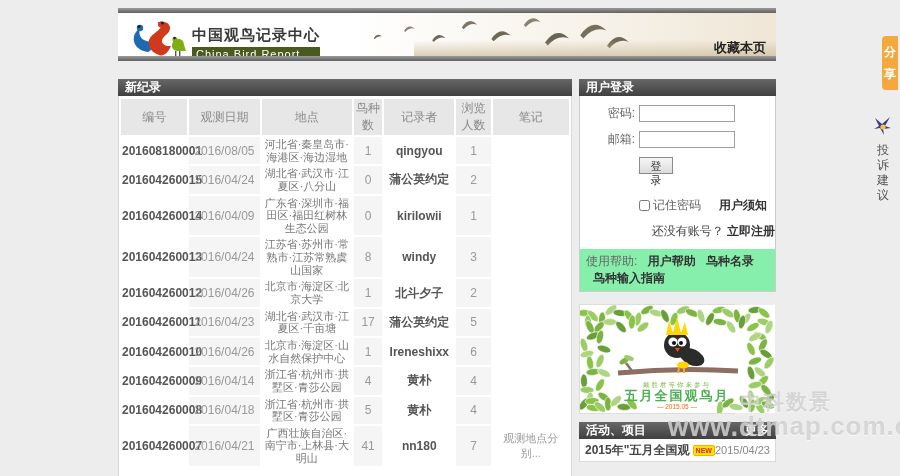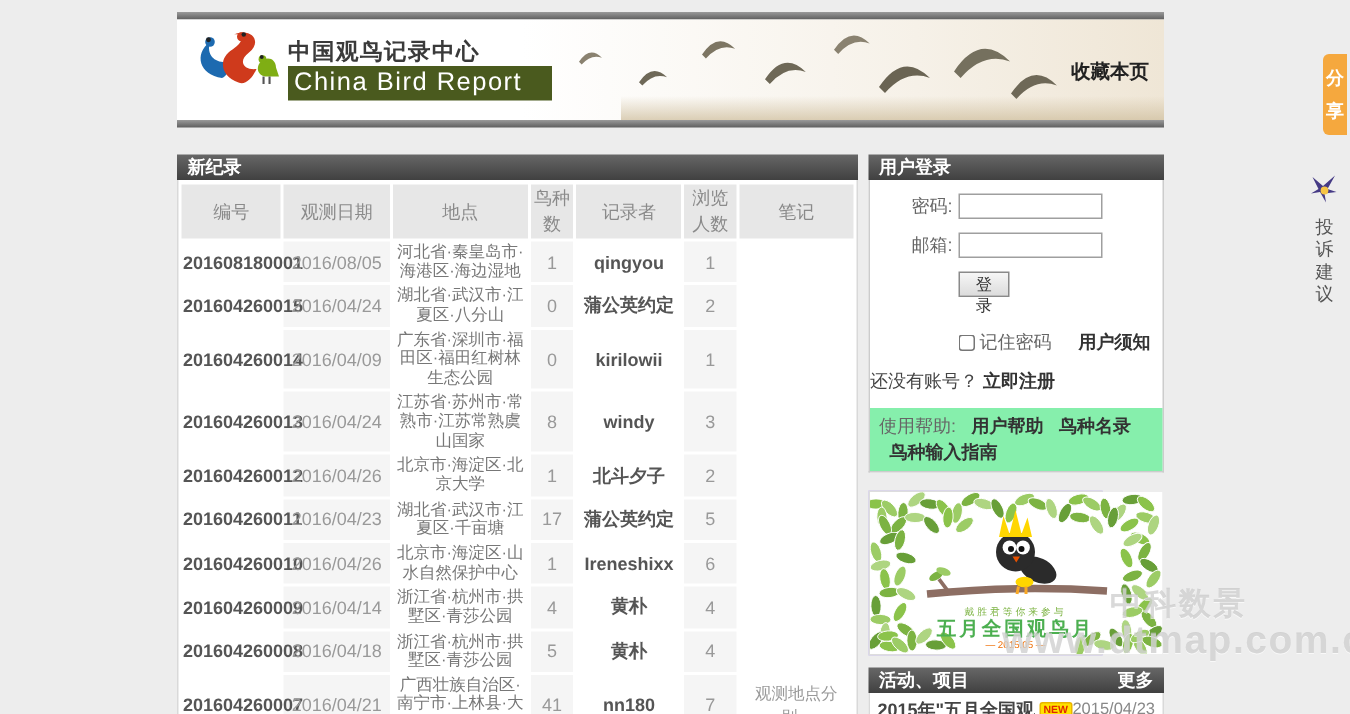--- a/index.html
+++ b/index.html
@@ -2,27 +2,27 @@
 <html><head>
 <meta charset="utf-8">
 <style>
   html,body{margin:0;padding:0;}
   body{background:#e9e9e9;font-family:"Liberation Sans","DejaVu Sans",sans-serif;}
   .page{position:relative;width:900px;height:476px;overflow:hidden;background:#ededed;}
   .content{position:absolute;left:118px;top:0;width:658px;}
 
   
   .bar-strip{height:5px;background:linear-gradient(#9a9a9a,#5f5f5f);}
-  .banner{position:relative;height:67px;background:linear-gradient(to right,#ffffff 35%,#f6f1e8 75%,#efe6d6);overflow:hidden;}
+  .banner{position:relative;height:43px;background:linear-gradient(to right,#ffffff 35%,#f6f1e8 75%,#efe6d6);overflow:hidden;}
   .banner:after{content:"";position:absolute;right:0;bottom:0;width:55%;height:16px;
     background:linear-gradient(to top,rgba(208,192,160,.75),rgba(208,192,160,0));}
   .logo{position:absolute;left:10px;top:7px;display:flex;align-items:flex-start;z-index:2;}
   .logo-text{margin-left:6px;}
   .logo-title{font-size:15px;font-weight:bold;color:#3a3a3a;letter-spacing:1px;line-height:18px;margin-top:6px;}
-  .logo-sub{display:inline-block;background:#4a5a1e;color:#fff;font-size:17px;padding:1px 20px 2px 4px;letter-spacing:1px;}
+  .logo-sub{display:inline-block;background:#4a5a1e;color:#fff;font-size:11px;padding:1px 20px 2px 4px;letter-spacing:1px;}
   .bookmark{position:absolute;right:10px;top:26px;font-size:13px;font-weight:bold;color:#222;cursor:pointer;z-index:3;}
   .flock{position:absolute;left:0;top:0;width:100%;height:100%;}
 
   
   .panel-header{height:17px;line-height:17px;background:linear-gradient(#676767,#404040);
     color:#fff;font-size:12px;font-weight:bold;padding:0 7px;display:flex;}
   .panel-header .more{margin-left:auto;color:#fff;cursor:pointer;font-weight:bold;}
   .main{display:flex;gap:7px;margin-top:18px;}
   .col-left{width:454px;}
   .col-right{width:197px;}
@@ -42,21 +42,21 @@
   
   .login-body{background:#fff;border:1px solid #ccc;border-top:none;padding-top:9px;font-size:12px;color:#666;}
   .form-row{display:flex;align-items:center;margin:0 0 9px 0;}
   .form-row label{width:55px;text-align:right;margin-right:4px;}
   .form-row input[type=text],.form-row input[type=password]{width:90px;height:15px;border:1px solid #9f9f9f;padding:0 2px;font-size:11px;}
   .login-btn{margin-left:59px;width:34px;height:17px;background:linear-gradient(#f6f6f6,#dcdcdc);
     border:1px solid #8a8a8a;font-size:11px;color:#333;line-height:14px;cursor:pointer;font-family:inherit;}
   .remember-row{display:flex;align-items:center;margin:10px 0 0 59px;}
   .remember-row input{width:11px;height:11px;margin:0 3px 0 0;}
   .notice-link{font-weight:bold;color:#333;margin-left:18px;cursor:pointer;}
-  .register-row{text-align:left;margin-top:9px;color:#444;}
+  .register-row{text-align:right;margin-top:9px;color:#444;}
   .register-link{font-weight:bold;color:#333;cursor:pointer;}
   .help-strip{margin-top:9px;background:#86efac;padding:4px 6px;color:#666;}
   .help-strip span.hl{font-weight:bold;color:#333;margin-left:7px;cursor:pointer;}
 
   
   .poster{margin-top:12px;width:156px;height:110px;background:#c4b5fd;border:1px solid #ddd;box-sizing:border-box;cursor:pointer;}
 
   
   .activities{margin-top:8px;}
   .activity-list{list-style:none;margin:0;padding:0;background:#fff;border:1px solid #d9d9d9;border-top:none;}

